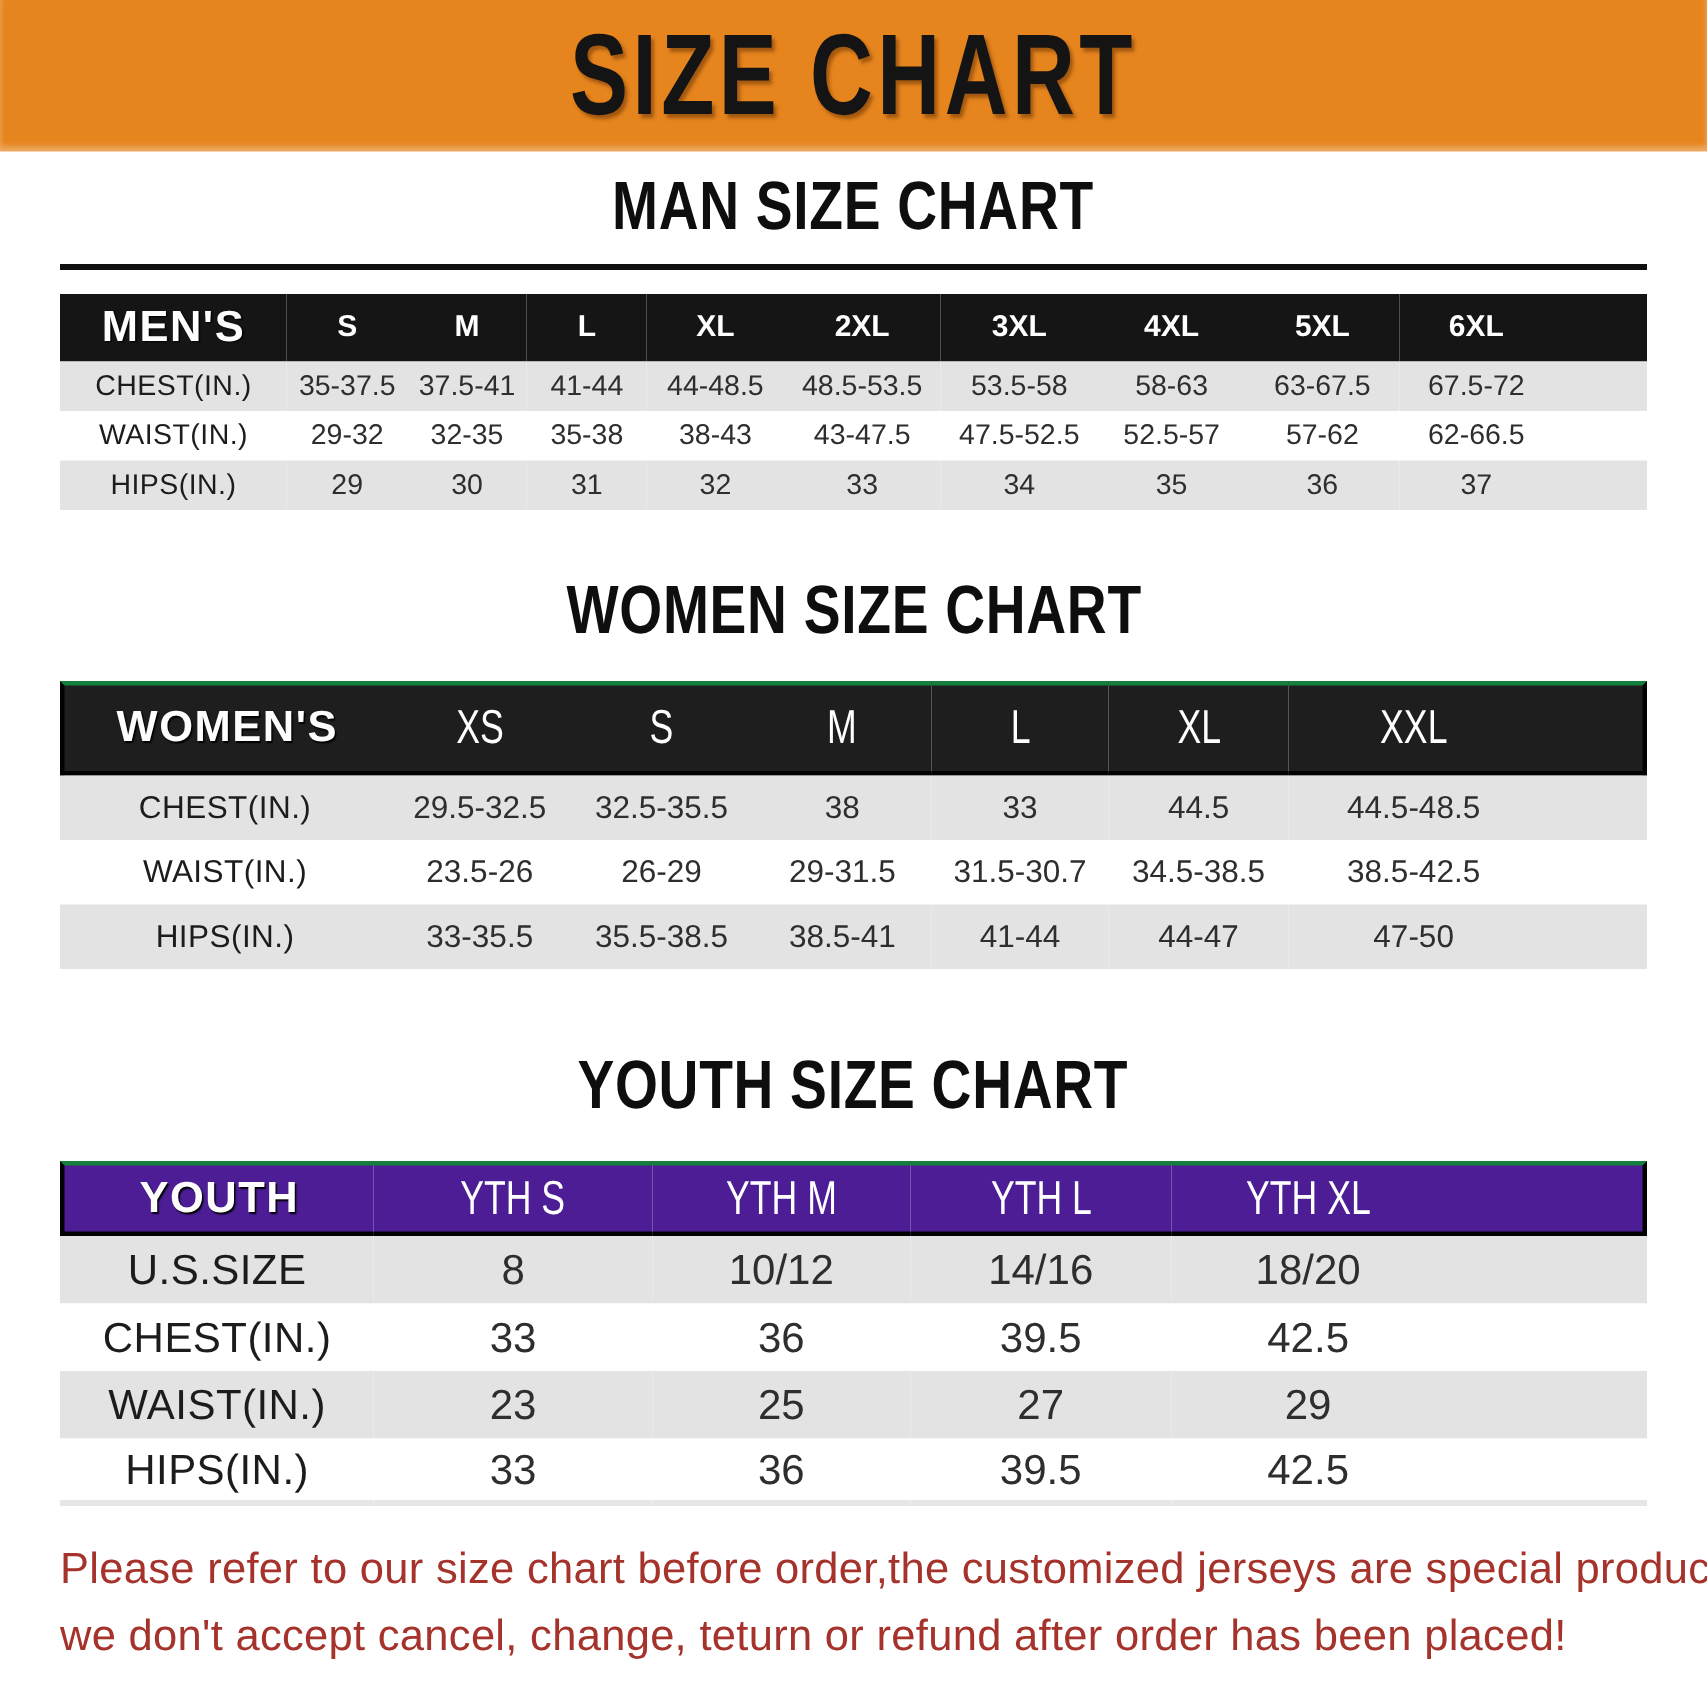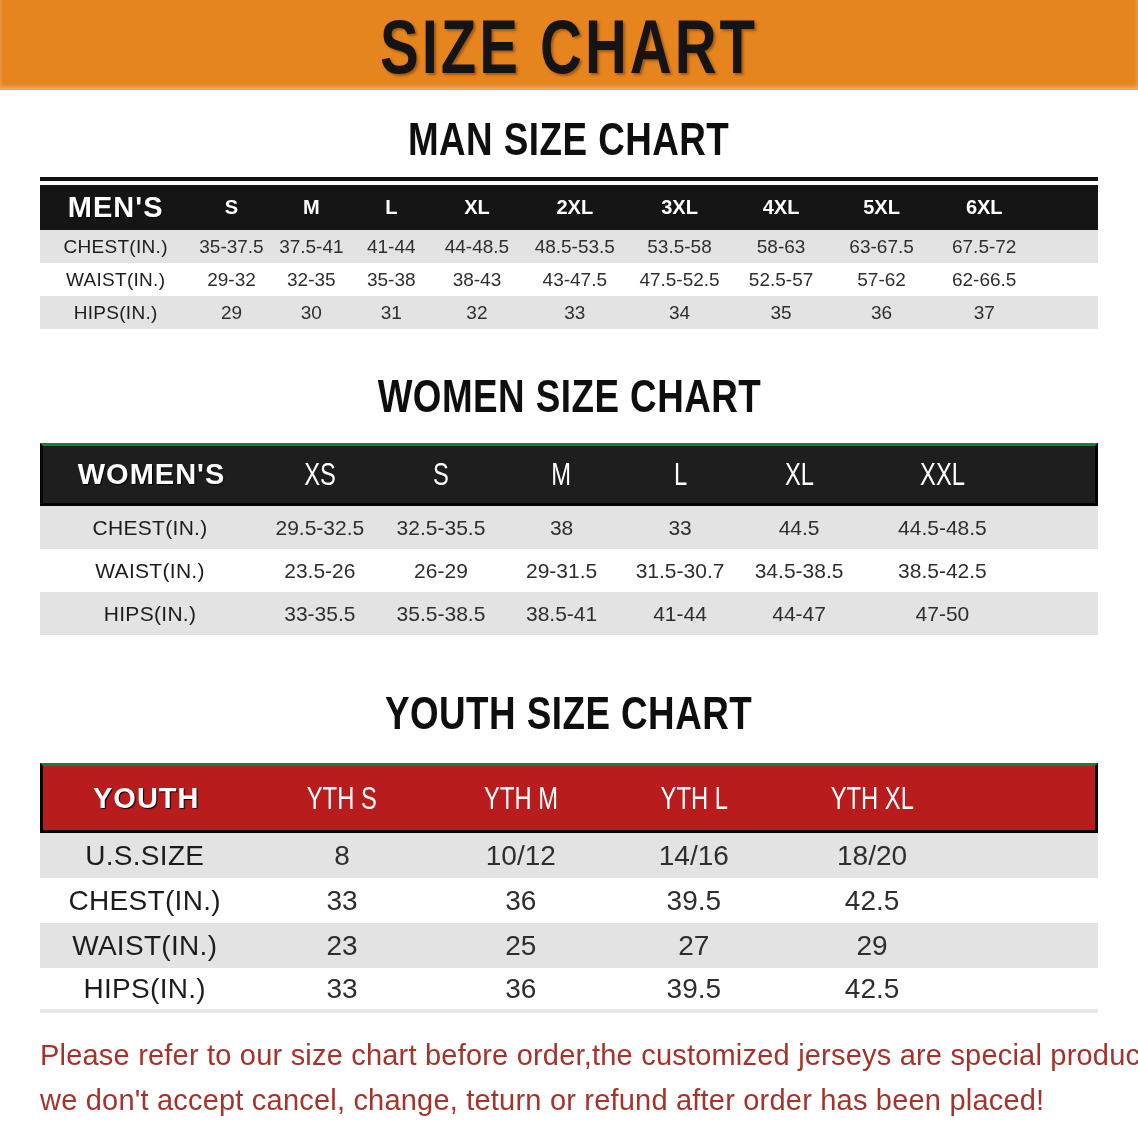--- a/index.html
+++ b/index.html
@@ -5,21 +5,21 @@
   * { margin: 0; padding: 0; box-sizing: border-box; }
   html, body { background: #ffffff; }
   body {
     width: 1138px; height: 1132px;
     overflow: hidden; position: relative;
     font-family: "Liberation Sans", sans-serif;
   }
 
   
   .banner {
-    height: 90px;
+    height: 101px;
     background: #E6841D;
     display: flex; align-items: center; justify-content: center;
     box-shadow: inset 0 -3px 4px rgba(255,255,255,0.35);
   }
   .banner-title {
     display: inline-block;
     font-size: 58px; font-weight: 800; letter-spacing: 3px;
     color: #141414;
     transform: scaleY(1.32) scaleX(1.0);
     text-shadow: 2px 2px 2px rgba(80,35,0,0.45);
@@ -28,42 +28,42 @@
 
   
   .section-heading { text-align: center; height: 50px; line-height: 50px; }
   .section-heading .sh-inner {
     display: inline-block;
     font-size: 40px; font-weight: 800; color: #0e0e0e;
     transform: scaleY(1.14) scaleX(0.92);
     letter-spacing: 0.5px;
     white-space: nowrap;
   }
-  #men-heading   { margin-top: 24px; }
+  #men-heading   { margin-top: 12px; }
   #women-heading { margin-top: 42px; }
   #youth-heading { margin-top: 53px; }
 
   
-  .table-wrap { margin: 4px 40px; }
+  .table-wrap { margin: 16px 40px; }
   .men-rule { height: 4px; background: #101010; margin: 13px 40px 4px; }
   table.size-table {
     width: 100%;
     border-collapse: separate; border-spacing: 0;
     table-layout: fixed;
   }
   table.size-table th, table.size-table td {
     text-align: center; vertical-align: middle;
     overflow: hidden; white-space: nowrap;
   }
 
   
   table.size-table thead th { background: #151515; color: #ffffff; }
   table.men   thead th { height: 45px; }
   table.women thead th { height: 63px; background: #1e1e1e; }
-  table.youth thead th { height: 70px; background: #b91c1c; }
+  table.youth thead th { height: 50px; background: #4c1d95; }
   table.boxed thead th { border-top: 3px solid #15803d; border-bottom: 3px solid #020202; }
   table.boxed thead th:first-child { border-left: 3px solid #020202; }
   table.boxed thead th:last-child  { border-right: 3px solid #020202; }
 
   .hdr-label {
     display: inline-block; font-weight: 800; letter-spacing: 1px;
     font-size: 29px; color: #fdfdfd;
     text-shadow: 1px 1px 1px #000;
   }
   table.men .hdr-size { font-size: 20px; font-weight: 700; display: inline-block; }

